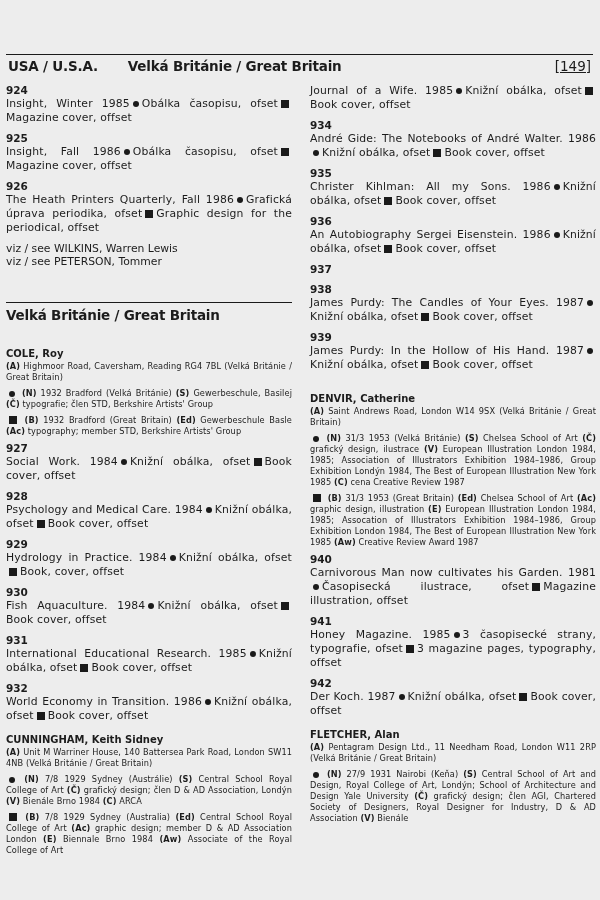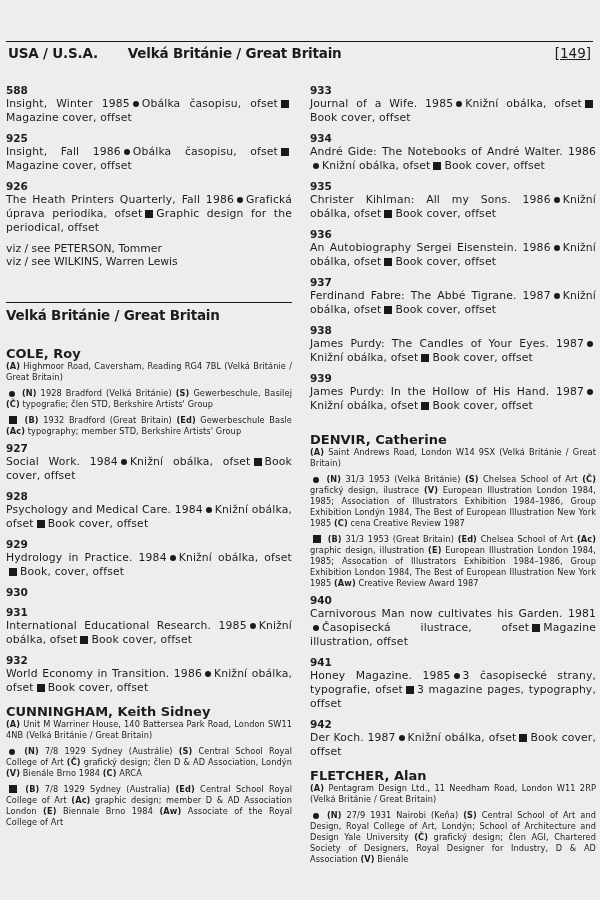--- a/index.html
+++ b/index.html
@@ -4,21 +4,21 @@
 <style>
   html, body { margin: 0; padding: 0; }
   body {
     width: 600px; height: 900px; overflow: hidden;
     background: #ededed;
     color: #1c1c1c;
     font-family: "DejaVu Sans", sans-serif;
     position: relative;
   }
   .page-header {
-    position: absolute; left: 6px; top: 41px; width: 587px;
+    position: absolute; left: 6px; top: 54px; width: 587px;
     border-top: 1.6px solid #1a1a1a;
     height: 22px;
   }
   .page-header .left {
     position: absolute; left: 2px; top: 3px;
     font-weight: bold; font-size: 13.5px; letter-spacing: -0.2px;
   }
   .page-header .left .country2 { margin-left: 30px; }
   .page-header .right {
     position: absolute; right: 2px; top: 3px;
@@ -41,21 +41,21 @@
   .square {
     display: inline-block; width: 8px; height: 8px;
     background: #1a1a1a; vertical-align: -0.5px; margin: 0 3px;
   }
   .see { font-size: 10.8px; line-height: 13px; }
   .section-heading {
     border-top: 1.6px solid #1a1a1a;
     font-weight: bold; font-size: 13.5px;
     padding-top: 4px; margin: 34px 0 24px 0; letter-spacing: -0.2px;
   }
-  .artist-name { font-weight: bold; font-size: 13px; line-height: 14px; }
+  .artist-name { font-weight: bold; font-size: 10px; line-height: 14px; }
   .artist-block {
     font-size: 8.2px; line-height: 11px; text-align: justify;
     letter-spacing: 0.1px;
   }
   .artist-block .para { margin-bottom: 5px; }
   .artist { margin-bottom: 10px; }
   .label { font-weight: bold; }
 </style>
 </head>
 <body>
@@ -63,59 +63,60 @@
 <div class="page-header">
   <div class="left">
     <span>USA / U.S.A.</span><span class="country2">Velká Británie / Great Britain</span>
   </div>
   <div class="right">[149]</div>
 </div>
 
 <div class="col left">
   <div id="left-entries">
       <div class="entry">
-        <div class="num">588</div>
+        <div class="num">924</div>
         <div class="text"><span>Insight, Winter 1985</span><span class="bullet"></span><span>Obálka časopisu, ofset</span><span class="square"></span><span>Magazine cover, offset</span></div>
       </div>
       <div class="entry">
         <div class="num">925</div>
         <div class="text"><span>Insight, Fall 1986</span><span class="bullet"></span><span>Obálka časopisu, ofset</span><span class="square"></span><span>Magazine cover, offset</span></div>
       </div>
       <div class="entry">
         <div class="num">926</div>
         <div class="text"><span>The Heath Printers Quarterly, Fall 1986</span><span class="bullet"></span><span>Grafická úprava periodika, ofset</span><span class="square"></span><span>Graphic design for the periodical, offset</span></div>
       </div>
     </div>
   <div>
+    <div class="see">viz / see WILKINS, Warren Lewis</div>
     <div class="see">viz / see PETERSON, Tommer</div>
-    <div class="see">viz / see WILKINS, Warren Lewis</div>
   </div>
   <div class="section-heading">Velká Británie / Great Britain</div>
   <div id="left-artists">
       <div class="artist">
         <div class="artist-name">COLE, Roy</div>
         <div class="artist-block">
           <div class="para"><span class="label">(A)</span> <span>Highmoor Road, Caversham, Reading RG4 7BL (Velká Británie / Great Britain)</span></div>
-          <div class="para"><span class="bullet"></span> <span class="label">(N)</span> <span>1928 Bradford (Velká Británie)</span> <span class="label">(S)</span> <span>Gewerbeschule, Basilej</span> <span class="label">(Č)</span> <span>typografie; člen STD, Berkshire Artists' Group</span> </div>
+          <div class="para"><span class="bullet"></span> <span class="label">(N)</span> <span>1932 Bradford (Velká Británie)</span> <span class="label">(S)</span> <span>Gewerbeschule, Basilej</span> <span class="label">(Č)</span> <span>typografie; člen STD, Berkshire Artists' Group</span> </div>
           <div class="para"><span class="square"></span> <span class="label">(B)</span> <span>1932 Bradford (Great Britain)</span> <span class="label">(Ed)</span> <span>Gewerbeschule Basle</span> <span class="label">(Ac)</span> <span>typography; member STD, Berkshire Artists' Group</span> </div>
         </div>
         <div class="entry">
           <div class="num">927</div>
           <div class="text"><span>Social Work. 1984</span><span class="bullet"></span><span>Knižní obálka, ofset</span><span class="square"></span><span>Book cover, offset</span></div>
         </div>
         <div class="entry">
           <div class="num">928</div>
           <div class="text"><span>Psychology and Medical Care. 1984</span><span class="bullet"></span><span>Knižní obálka, ofset</span><span class="square"></span><span>Book cover, offset</span></div>
         </div>
         <div class="entry">
           <div class="num">929</div>
           <div class="text"><span>Hydrology in Practice. 1984</span><span class="bullet"></span><span>Knižní obálka, ofset</span><span class="square"></span><span>Book, cover, offset</span></div>
         </div>
         <div class="entry">
           <div class="num">930</div>
+          <div class="text"><span>Fish Aquaculture. 1984</span><span class="bullet"></span><span>Knižní obálka, ofset</span><span class="square"></span><span>Book cover, offset</span></div>
         </div>
         <div class="entry">
           <div class="num">931</div>
           <div class="text"><span>International Educational Research. 1985</span><span class="bullet"></span><span>Knižní obálka, ofset</span><span class="square"></span><span>Book cover, offset</span></div>
         </div>
         <div class="entry">
           <div class="num">932</div>
           <div class="text"><span>World Economy in Transition. 1986</span><span class="bullet"></span><span>Knižní obálka, ofset</span><span class="square"></span><span>Book cover, offset</span></div>
         </div>
       </div>
@@ -126,38 +127,36 @@
           <div class="para"><span class="bullet"></span> <span class="label">(N)</span> <span>7/8 1929 Sydney (Austrálie)</span> <span class="label">(S)</span> <span>Central School Royal College of Art</span> <span class="label">(Č)</span> <span>grafický design; člen D &amp; AD Association, Londýn</span> <span class="label">(V)</span> <span>Bienále Brno 1984</span> <span class="label">(C)</span> <span>ARCA</span> </div>
           <div class="para"><span class="square"></span> <span class="label">(B)</span> <span>7/8 1929 Sydney (Australia)</span> <span class="label">(Ed)</span> <span>Central School Royal College of Art</span> <span class="label">(Ac)</span> <span>graphic design; member D &amp; AD Association London</span> <span class="label">(E)</span> <span>Biennale Brno 1984</span> <span class="label">(Aw)</span> <span>Associate of the Royal College of Art</span> </div>
         </div>
       </div>
     </div>
 </div>
 
 <div class="col right">
   <div id="right-entries">
       <div class="entry">
-        <div class="num">933</div>
         <div class="text"><span>Journal of a Wife. 1985</span><span class="bullet"></span><span>Knižní obálka, ofset</span><span class="square"></span><span>Book cover, offset</span></div>
       </div>
       <div class="entry">
         <div class="num">934</div>
         <div class="text"><span>André Gide: The Notebooks of André Walter. 1986</span><span class="bullet"></span><span>Knižní obálka, ofset</span><span class="square"></span><span>Book cover, offset</span></div>
       </div>
       <div class="entry">
         <div class="num">935</div>
         <div class="text"><span>Christer Kihlman: All my Sons. 1986</span><span class="bullet"></span><span>Knižní obálka, ofset</span><span class="square"></span><span>Book cover, offset</span></div>
       </div>
       <div class="entry">
         <div class="num">936</div>
         <div class="text"><span>An Autobiography Sergei Eisenstein. 1986</span><span class="bullet"></span><span>Knižní obálka, ofset</span><span class="square"></span><span>Book cover, offset</span></div>
       </div>
       <div class="entry">
         <div class="num">937</div>
-        <div class="text"><span>Ferdinand Fabre: The Abbé Tigrane. 1987</span><span class="bullet"></span><span>Knižní obálka, ofset</span><span class="square"></span><span>Book cover, offset</span></div>
       </div>
       <div class="entry">
         <div class="num">938</div>
         <div class="text"><span>James Purdy: The Candles of Your Eyes. 1987</span><span class="bullet"></span><span>Knižní obálka, ofset</span><span class="square"></span><span>Book cover, offset</span></div>
       </div>
       <div class="entry">
         <div class="num">939</div>
         <div class="text"><span>James Purdy: In the Hollow of His Hand. 1987</span><span class="bullet"></span><span>Knižní obálka, ofset</span><span class="square"></span><span>Book cover, offset</span></div>
       </div>
     </div>

